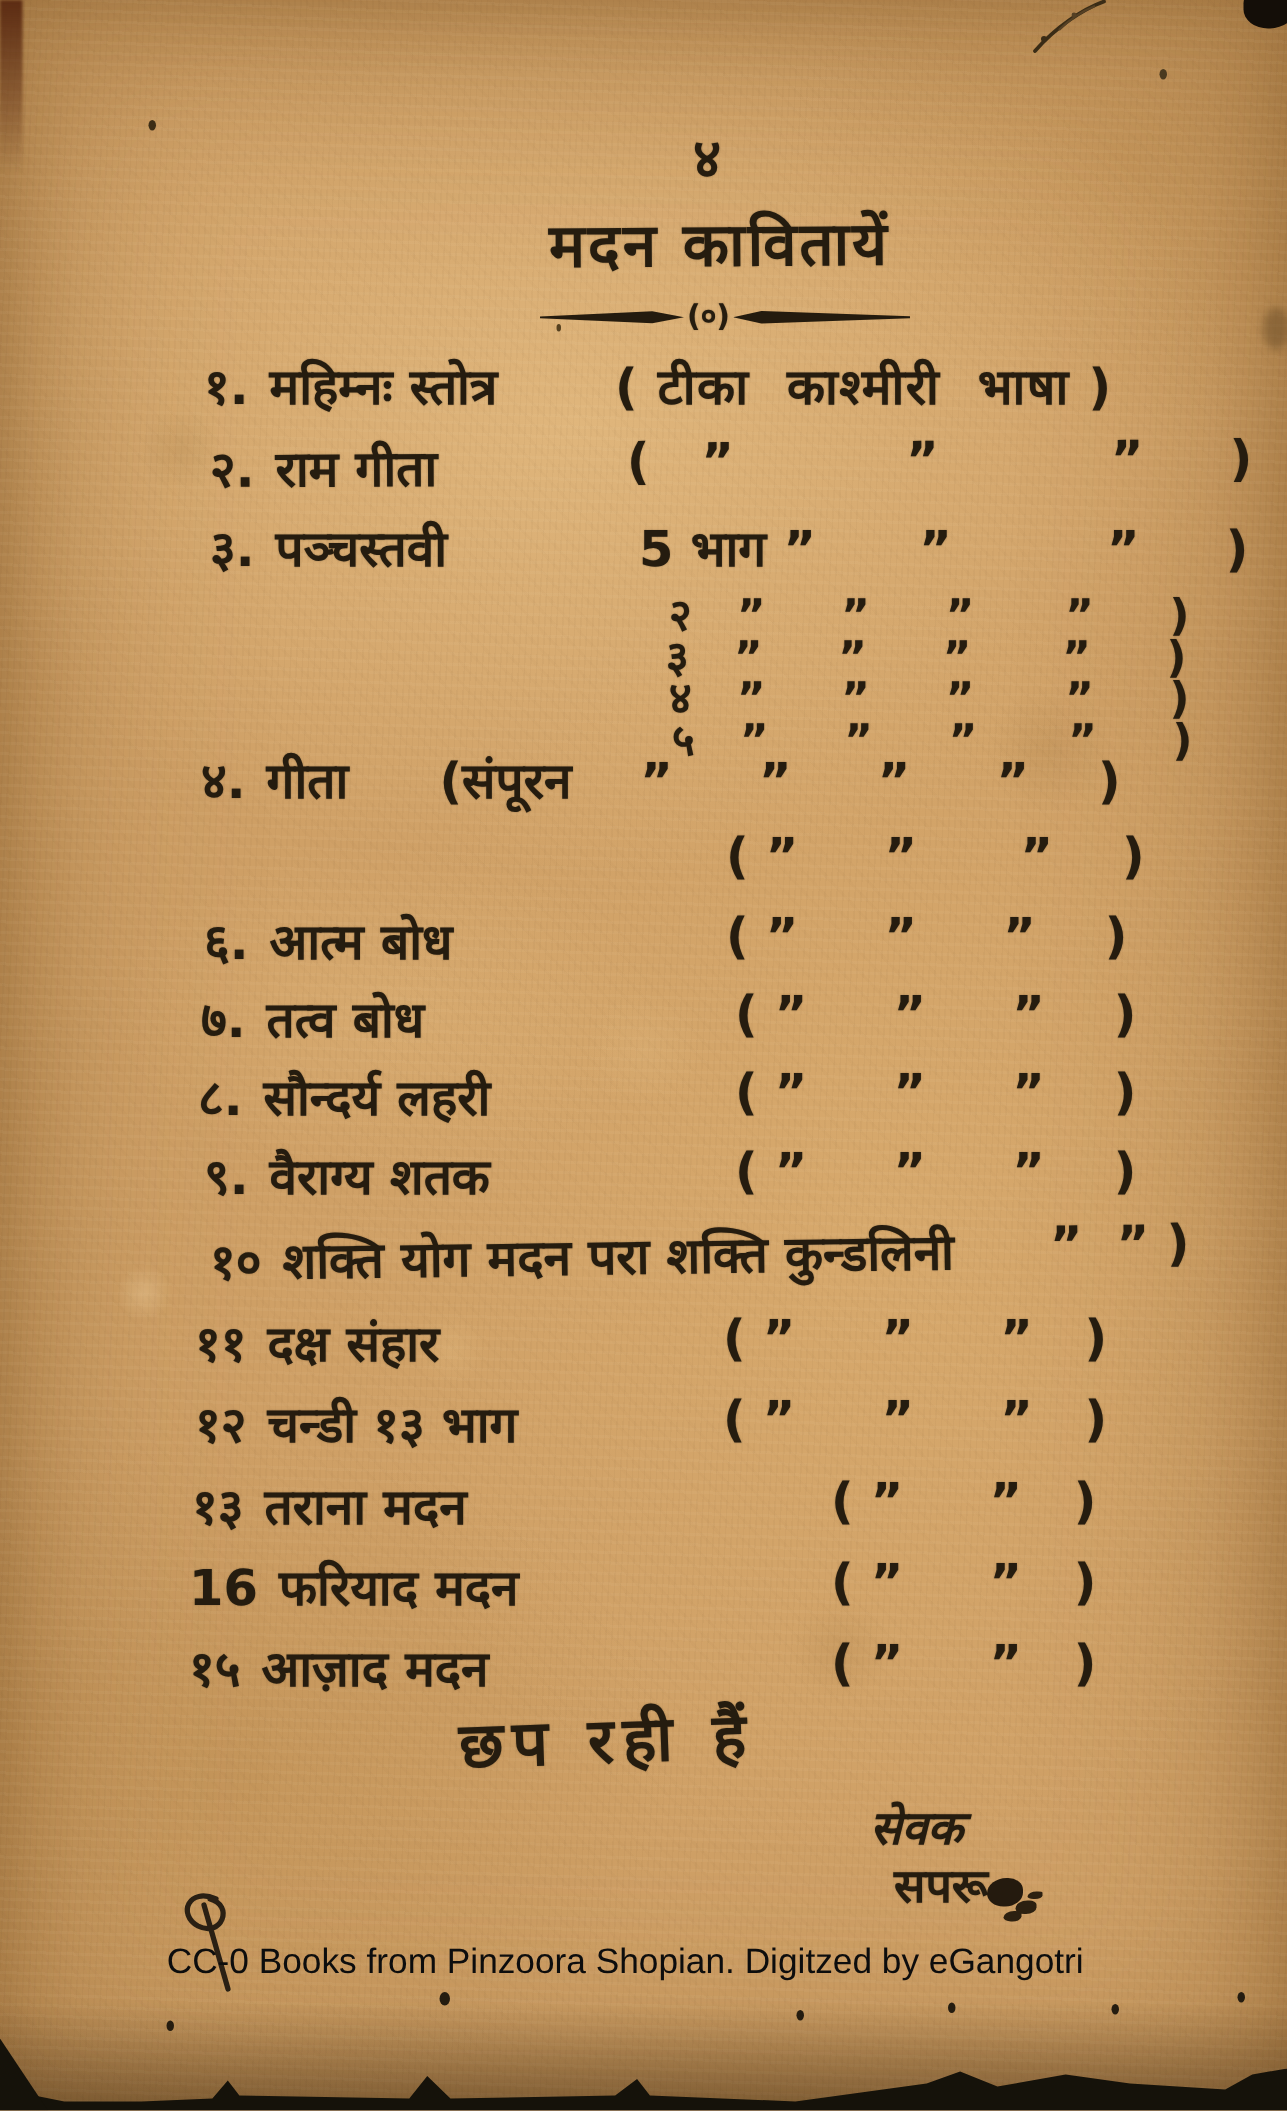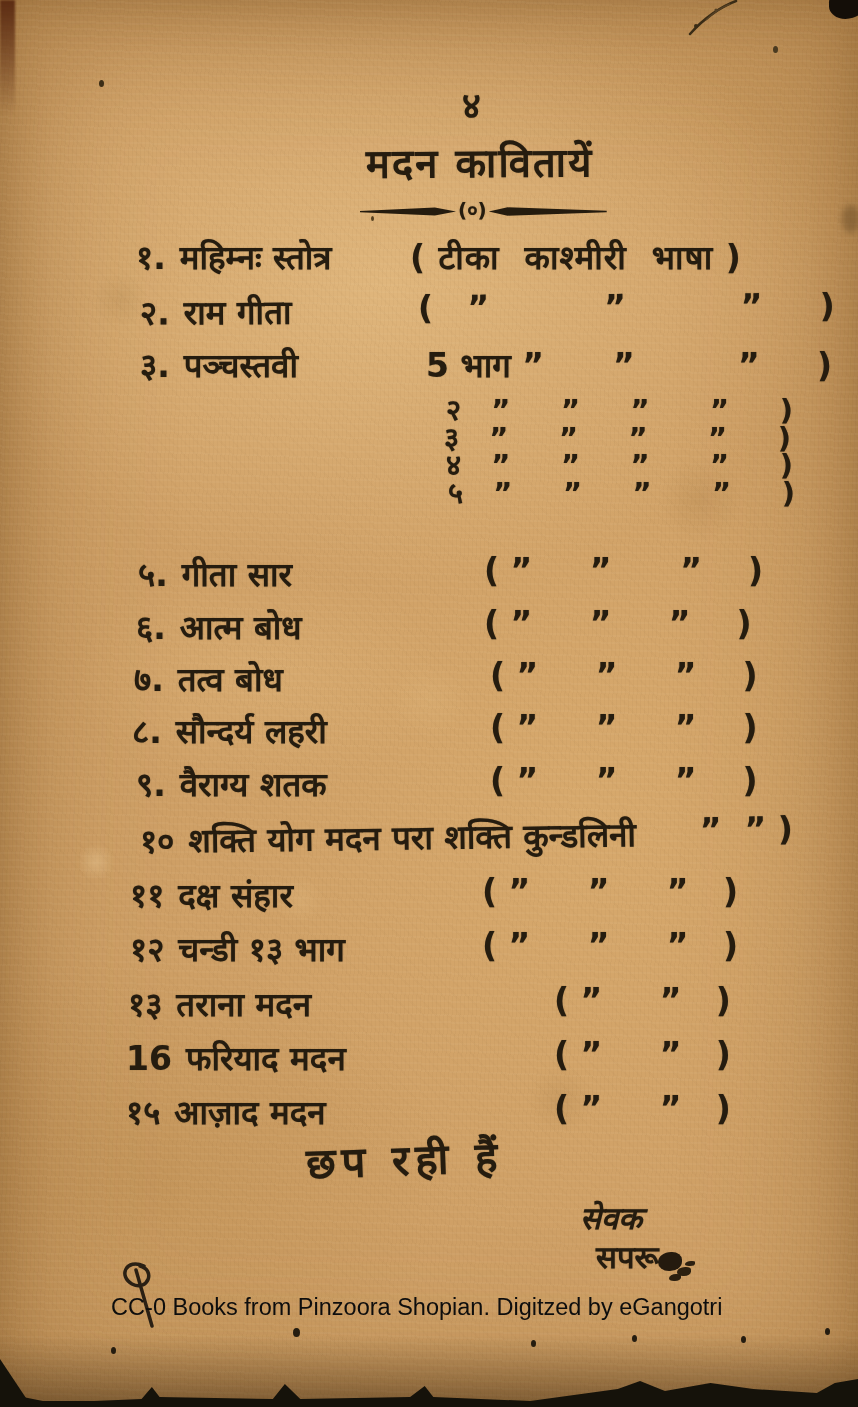--- a/index.html
+++ b/index.html
@@ -159,22 +159,25 @@
       </div>
     <div class="row r4 rc">
         <span class="note">३   ”     ”     ”      ”     )</span>
       </div>
     <div class="row r5 rc">
         <span class="note">४   ”     ”     ”      ”     )</span>
       </div>
     <div class="row r6 rc">
         <span class="note">५   ”     ”     ”      ”     )</span>
       </div>
+    <div class="row r7">
+        <span class="it"><span class="num">४.</span><span>गीता</span></span>
+        <span class="note">(संपूरन    ”     ”     ”     ”    )</span>
+      </div>
     <div class="row r8">
-        <span class="it"><span class="num">५.</span><span>गीता सार</span></span>
         <span class="note">( ”     ”      ”    )</span>
       </div>
     <div class="row r9">
         <span class="it"><span class="num">६.</span><span>आत्म बोध</span></span>
         <span class="note">( ”     ”     ”    )</span>
       </div>
     <div class="row r10">
         <span class="it"><span class="num">७.</span><span>तत्व बोध</span></span>
         <span class="note">( ”     ”     ”    )</span>
       </div>

